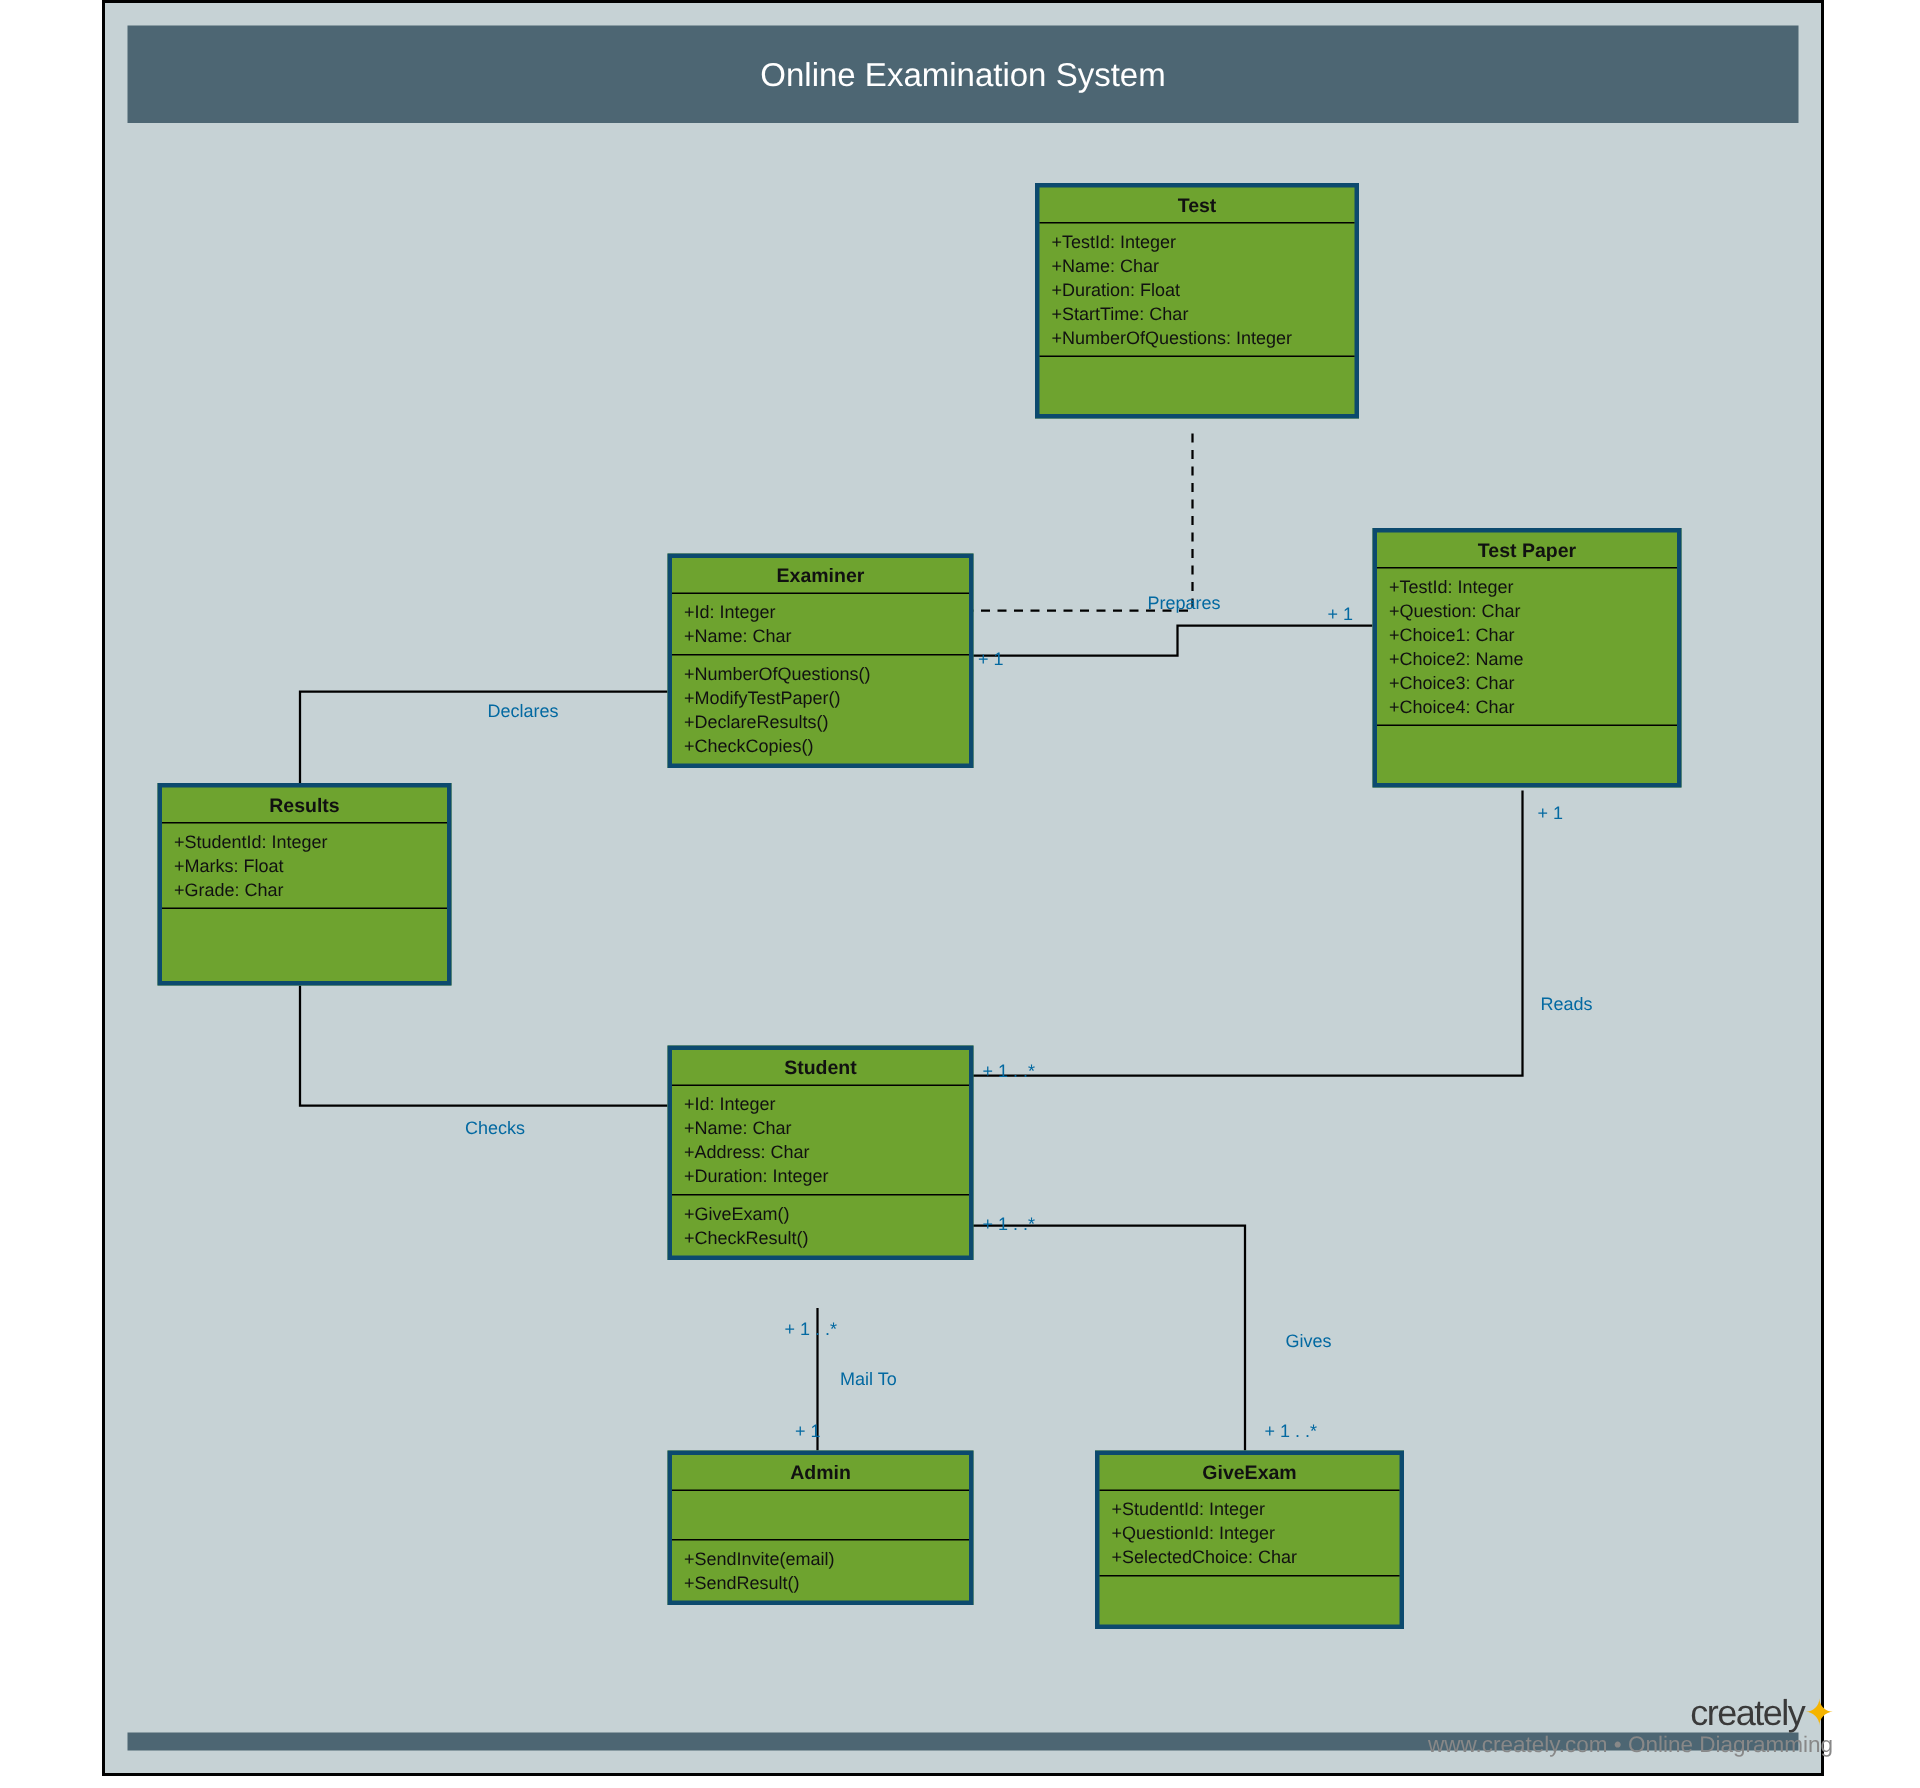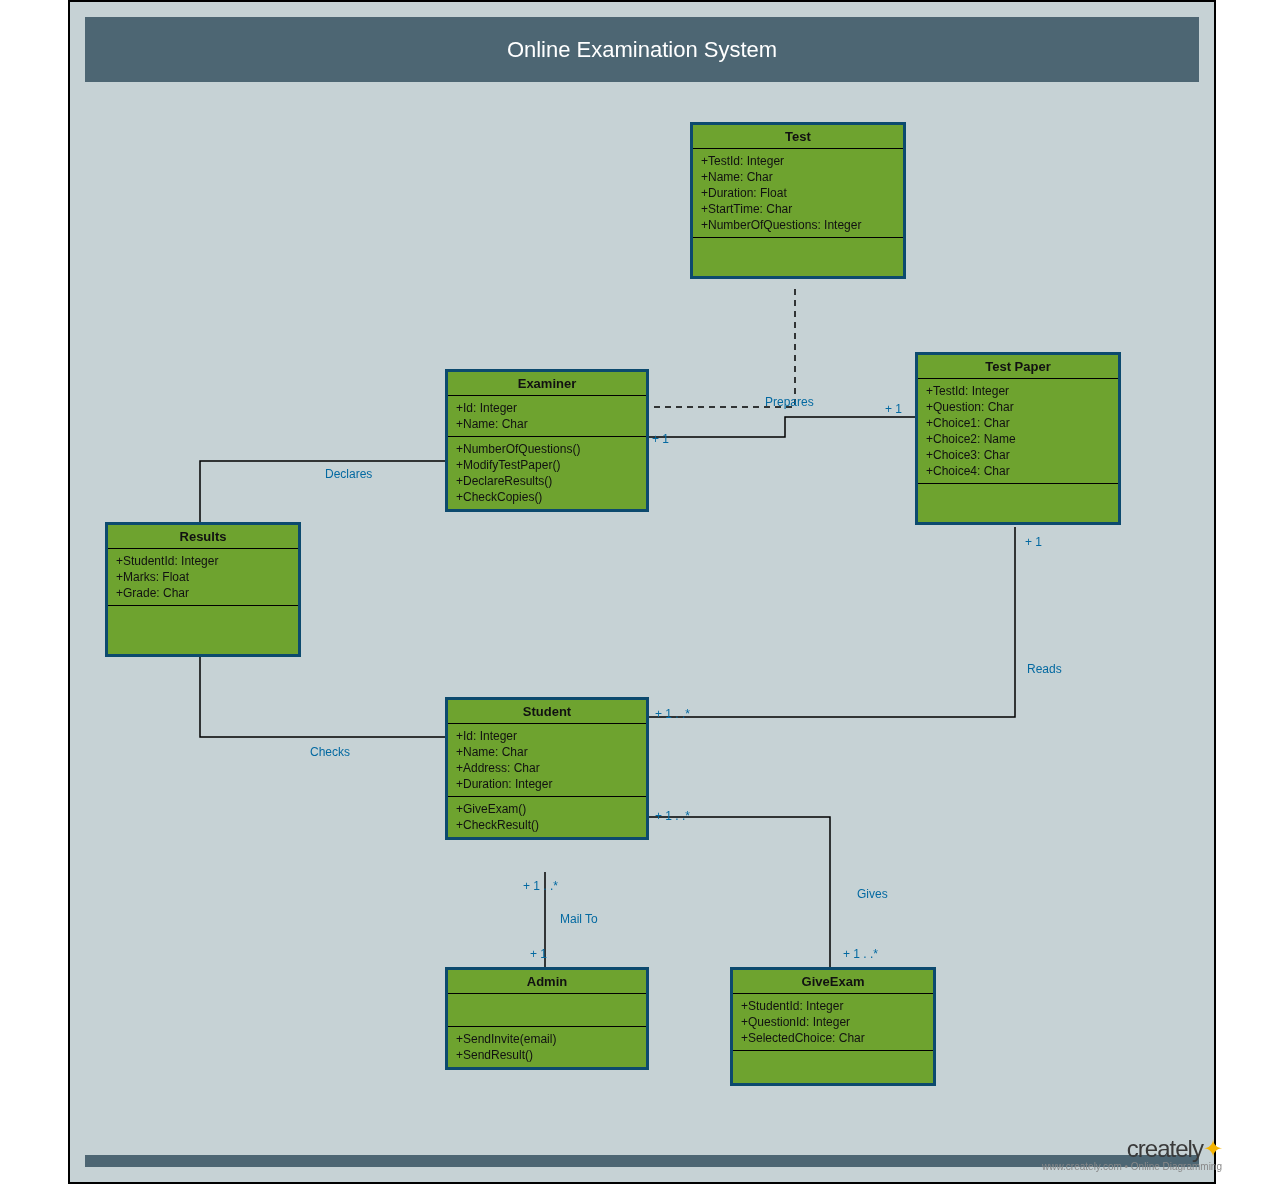--- a/index.html
+++ b/index.html
@@ -12,21 +12,21 @@
   .uml{position:absolute;border:3px solid #0c4a6e;background:#6ea32f;font-size:12px;color:#111;}
   .uml .hdr{border-bottom:1px solid #000;text-align:center;font-weight:bold;padding:4px 6px;font-size:13px;}
   .uml .sec{border-bottom:1px solid #000;padding:4px 8px;min-height:10px;}
   .uml .sec:last-child{border-bottom:none;}
   .uml .row{padding:1px 0;white-space:nowrap;}
   svg.conn{position:absolute;left:0;top:0;width:100%;height:100%;pointer-events:none;}
   .lbl{position:absolute;font-size:12px;color:#0369a1;white-space:nowrap;}
   .logo{position:absolute;right:72px;bottom:20px;text-align:right;}
   .logo .brand{font-family:Liberation Sans, sans-serif;font-size:24px;color:#3a3a3a;letter-spacing:-1px;}
   .logo .bulb{color:#f5b400;}
-  .logo .sub{font-size:10px;color:#888;margin-top:-2px;}
+  .logo .sub{font-size:15px;color:#888;margin-top:-2px;}
 </style>
 </head>
 <body>
 
 <div class="page">
   <div class="outer">
     <div class="titlebar">
       <span>Online Examination System</span>
     </div>
 

